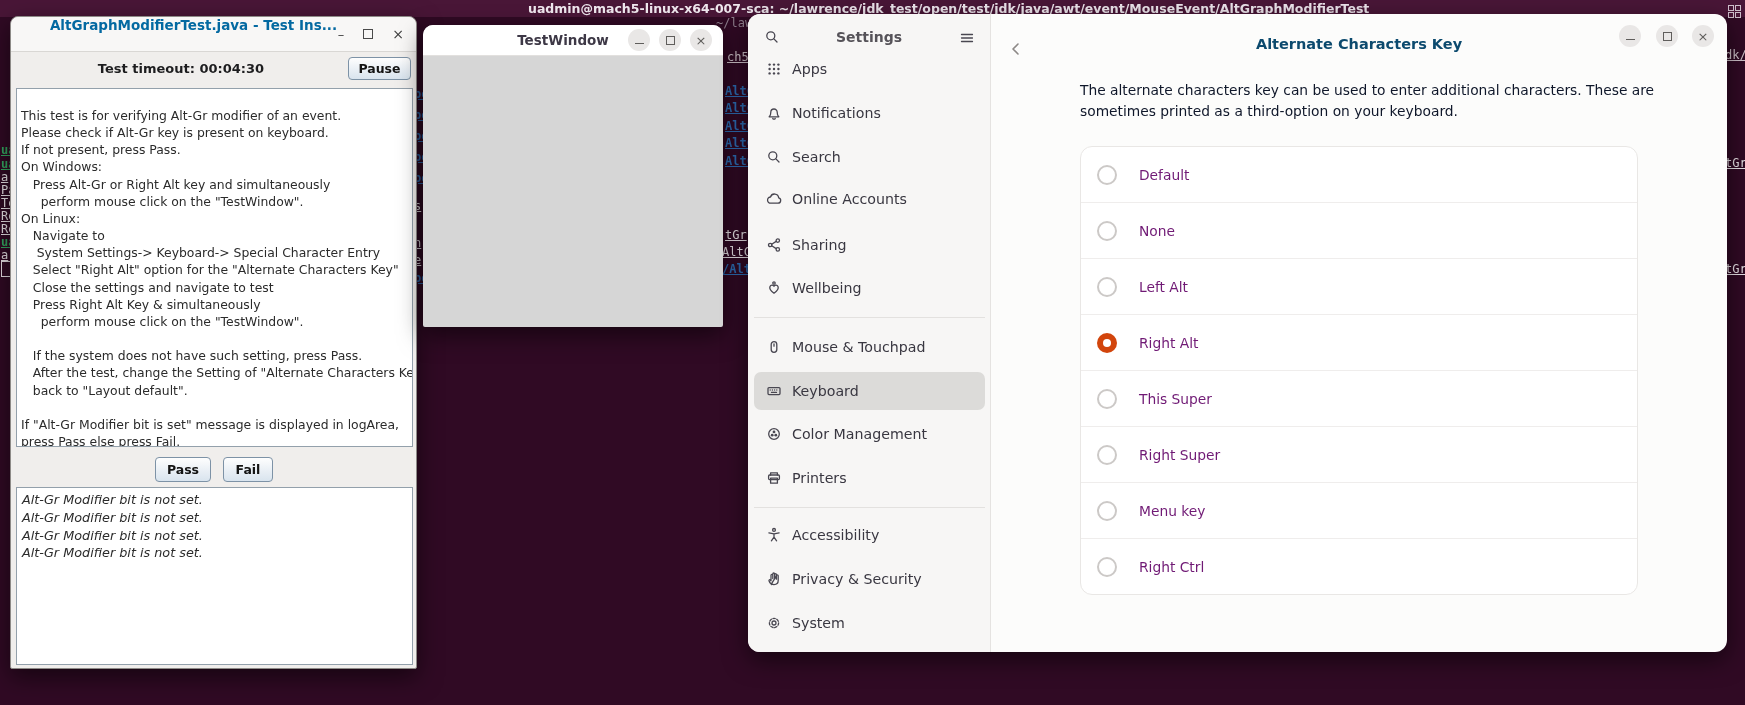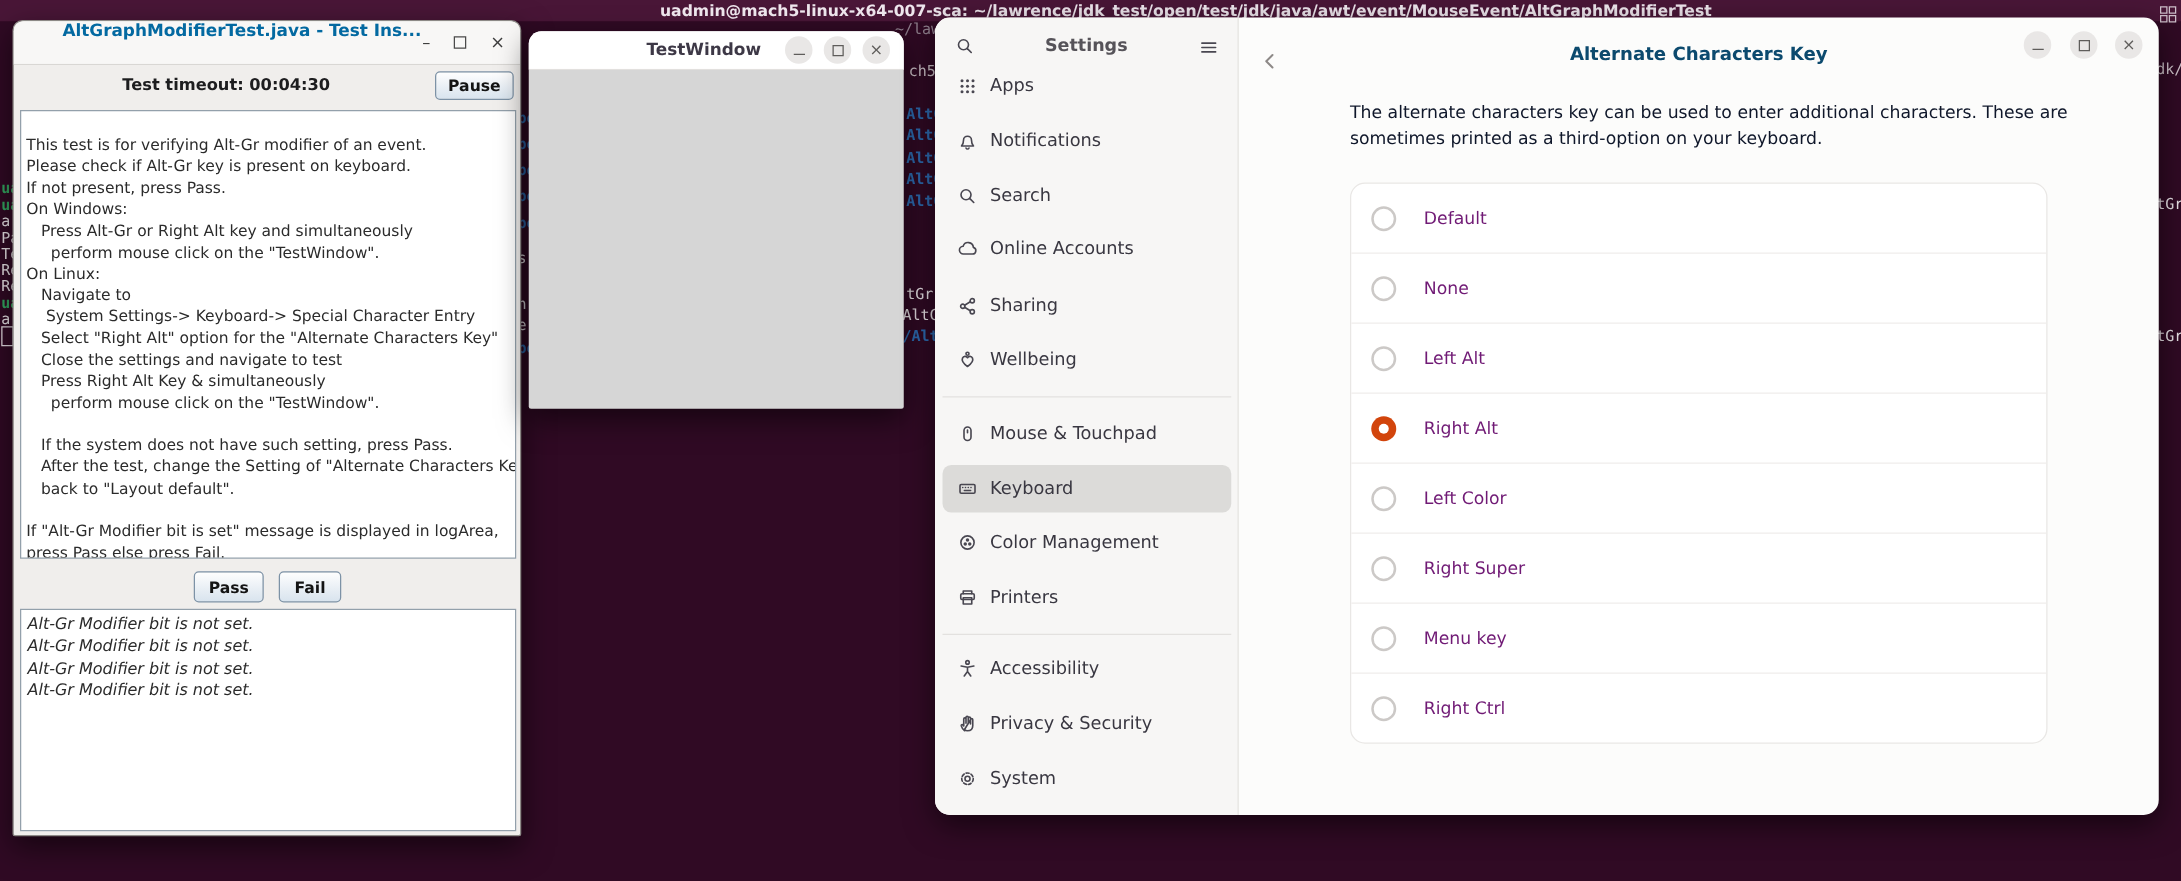--- a/index.html
+++ b/index.html
@@ -4,21 +4,21 @@
 <style>
   html,body{margin:0;padding:0;background:#111;}
   .stage{position:relative;width:1745px;height:705px;overflow:hidden;
          background:#300a24;font-family:"DejaVu Sans",sans-serif;}
 
   
   .term-headerbar{position:absolute;left:0;top:0;width:1745px;height:17px;background:#491637;}
   .term-title{position:absolute;left:528px;top:1px;font:bold 12.5px "DejaVu Sans",sans-serif;
               color:#efe7ee;white-space:nowrap;}
   .term-sub{position:absolute;left:716px;top:16px;font:12px "DejaVu Sans Mono",monospace;color:#8f7f8d;}
-  .term-frag{position:absolute;font:12px "DejaVu Sans Mono",monospace;white-space:pre;}
+  .term-frag{position:absolute;font:12px "DejaVu Sans Mono",monospace;white-space:pre;text-decoration:underline;}
   .frag-green{color:#33a55f;font-weight:bold;}
   .frag-white{color:#e8e2e6;}
   .frag-blue{color:#2d6bb1;font-weight:bold;}
   .frag-dim{color:#cfc3ca;}
   .term-cursor{position:absolute;left:1px;top:261px;width:8px;height:14px;border:1px solid #e6dee4;}
   .restore-grid{position:absolute;left:1728px;top:5px;width:12px;height:12px;}
   .restore-grid i{position:absolute;width:4px;height:4px;border:1px solid #cfc0cc;}
 
   
   .win{position:absolute;box-shadow:0 8px 24px rgba(0,0,0,.55);}
@@ -394,21 +394,21 @@
       <div class="radio-row">
         <span class="radio"></span>
         <span class="radio-lb">Left Alt</span>
       </div>
       <div class="radio-row checked">
         <span class="radio"></span>
         <span class="radio-lb">Right Alt</span>
       </div>
       <div class="radio-row">
         <span class="radio"></span>
-        <span class="radio-lb">Left Color</span>
+        <span class="radio-lb">This Super</span>
       </div>
       <div class="radio-row">
         <span class="radio"></span>
         <span class="radio-lb">Right Super</span>
       </div>
       <div class="radio-row">
         <span class="radio"></span>
         <span class="radio-lb">Menu key</span>
       </div>
       <div class="radio-row">

